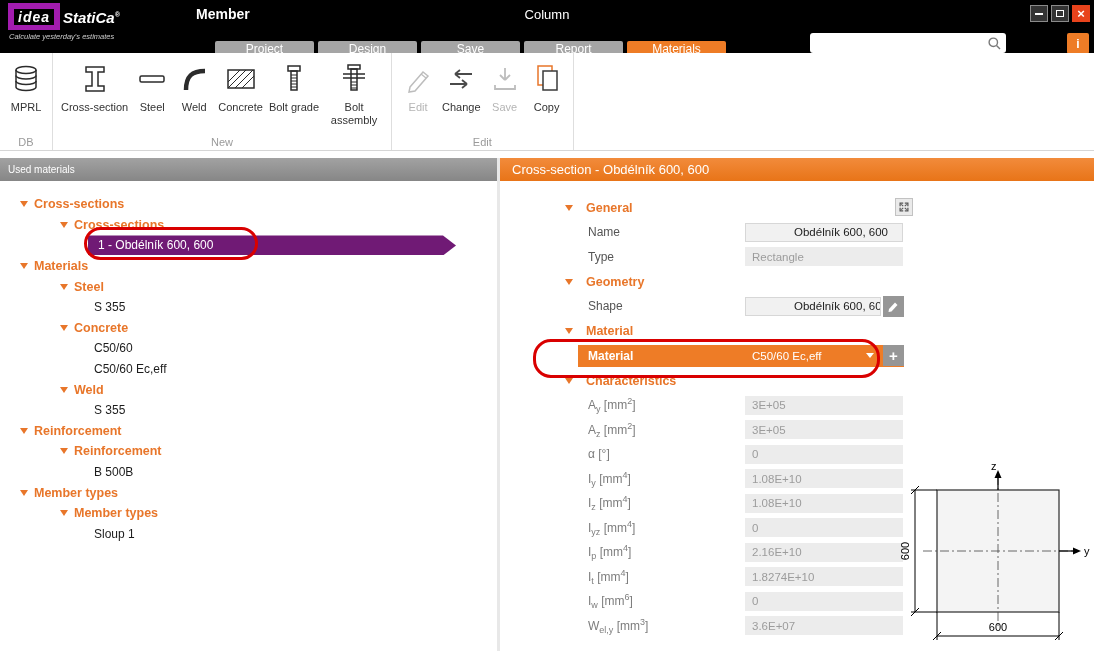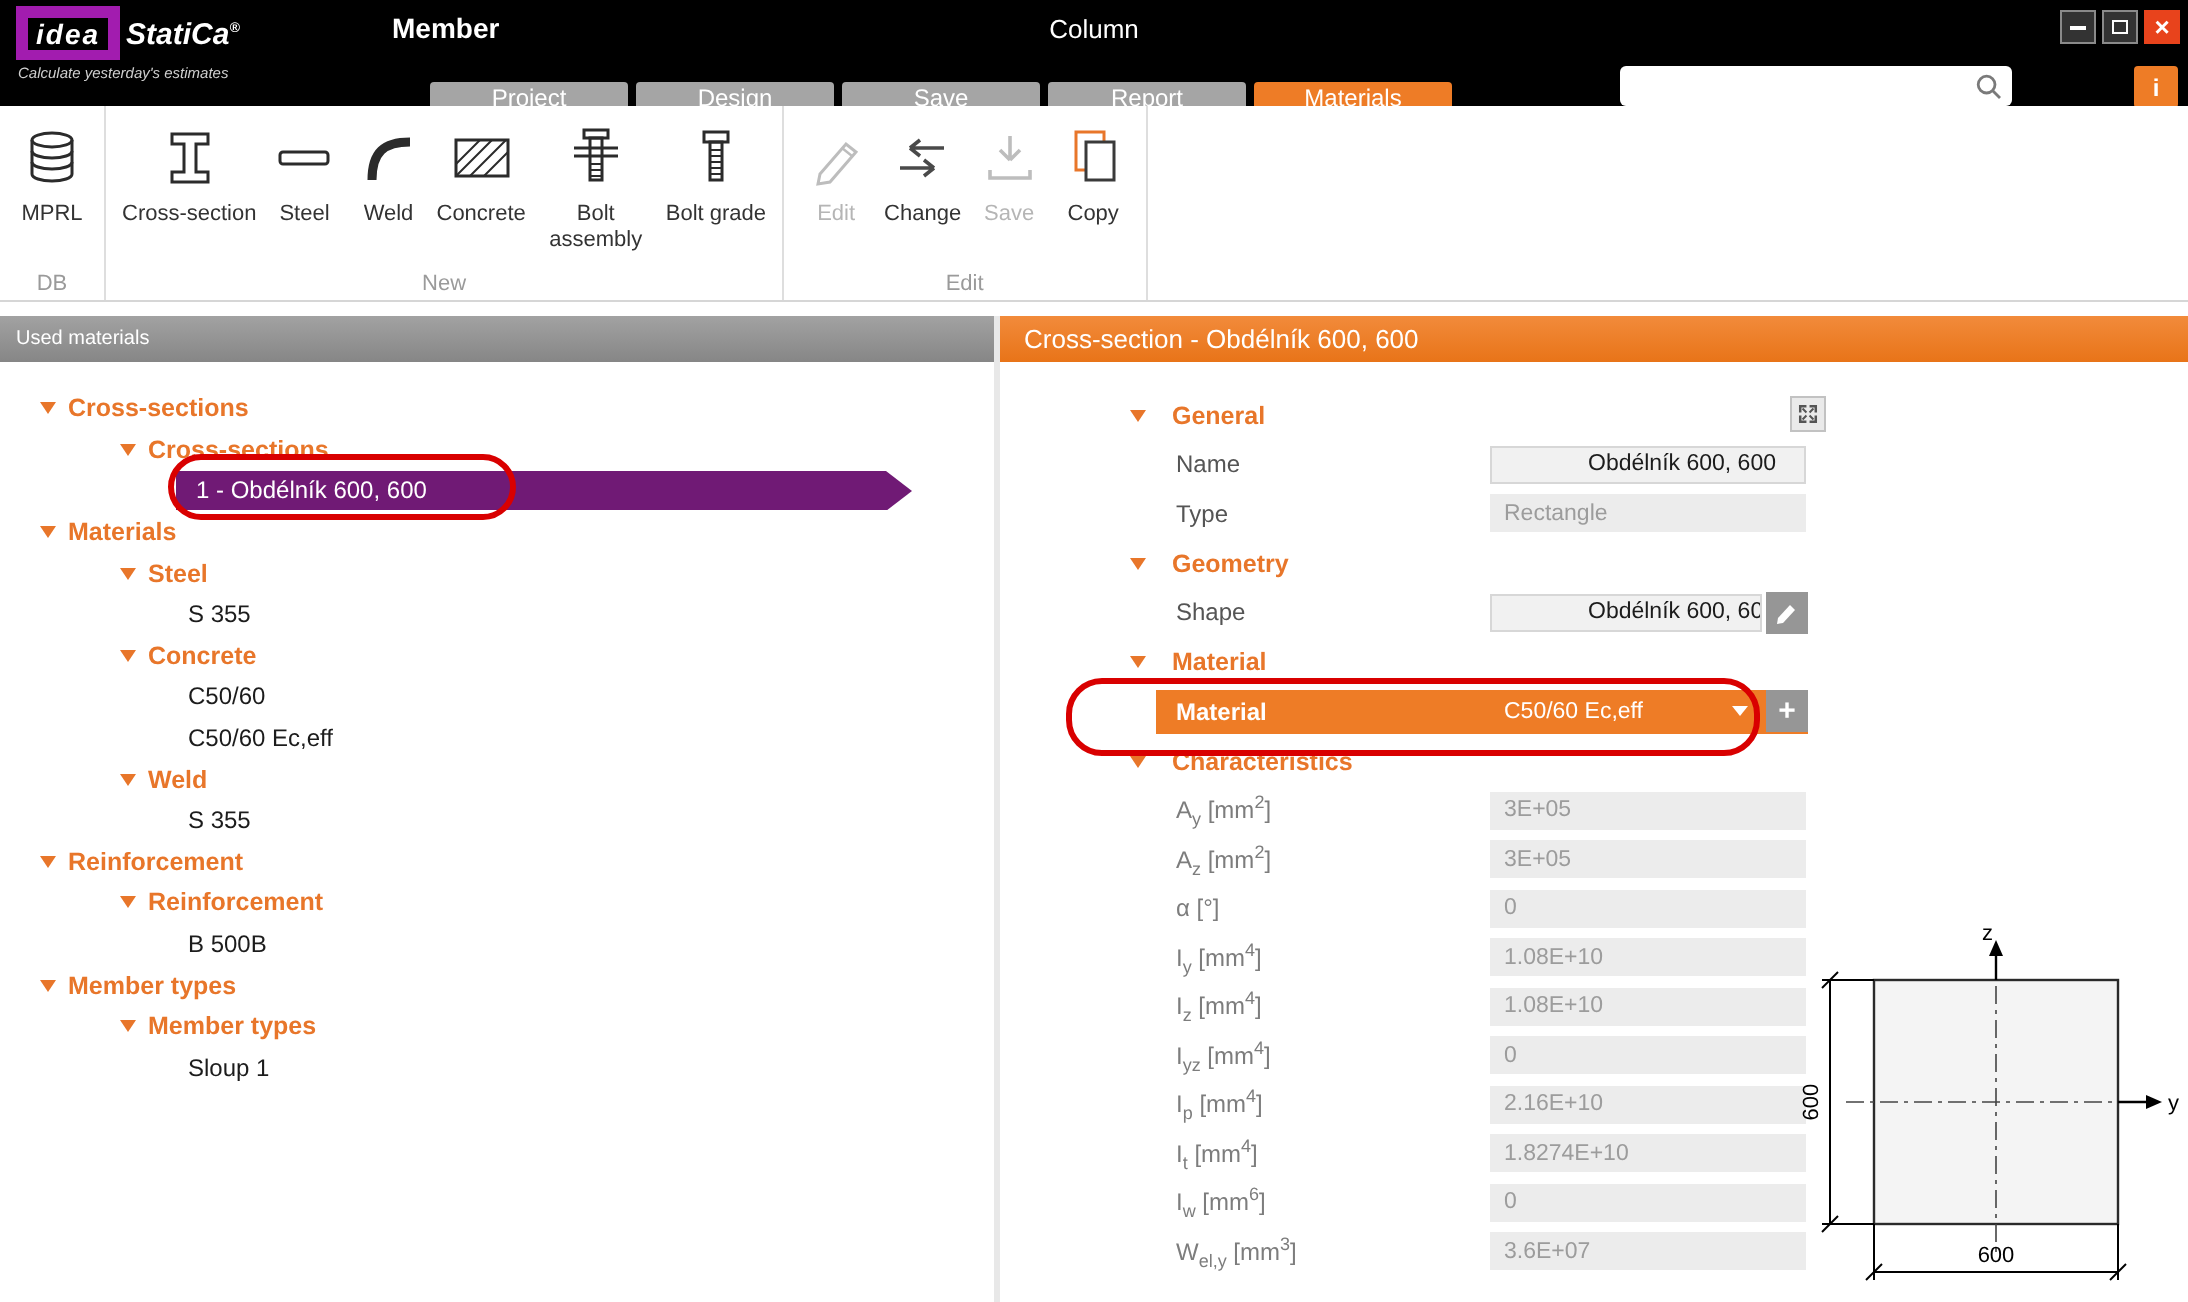--- a/index.html
+++ b/index.html
@@ -175,37 +175,37 @@
           <svg width="36" height="32" viewBox="0 0 36 32">
               <rect x="5" y="7" width="26" height="18" fill="none" stroke="#2b2b2b" stroke-width="1.5"></rect>
               <path d="M5 19 L17 7 M5 25 L23 7 M12 25 L30 7 M19 25 L31 13" stroke="#2b2b2b" stroke-width="1"></path>
             </svg>
         </div>
         <div class="ilabel">Concrete</div>
       </div>
       <div class="ritem">
         <div class="ricon">
           <svg width="34" height="32" viewBox="0 0 34 32">
+              <rect x="11" y="3" width="12" height="5" fill="none" stroke="#2b2b2b" stroke-width="1.5"></rect>
+              <rect x="14" y="8" width="6" height="19" fill="none" stroke="#2b2b2b" stroke-width="1.5"></rect>
+              <path d="M14 12h6M14 15h6M14 18h6M14 21h6M14 24h6" stroke="#2b2b2b" stroke-width="1"></path>
+            </svg>
+        </div>
+        <div class="ilabel">Bolt grade</div>
+      </div>
+      <div class="ritem">
+        <div class="ricon">
+          <svg width="34" height="32" viewBox="0 0 34 32">
               <rect x="11" y="2" width="12" height="4" fill="none" stroke="#2b2b2b" stroke-width="1.5"></rect>
               <rect x="14" y="6" width="6" height="21" fill="none" stroke="#2b2b2b" stroke-width="1.5"></rect>
               <path d="M6 11H28M6 15H28" stroke="#2b2b2b" stroke-width="1.5"></path>
               <path d="M14 19h6M14 22h6M14 25h6" stroke="#2b2b2b" stroke-width="1"></path>
             </svg>
         </div>
         <div class="ilabel">Bolt assembly</div>
-      </div>
-      <div class="ritem">
-        <div class="ricon">
-          <svg width="34" height="32" viewBox="0 0 34 32">
-              <rect x="11" y="3" width="12" height="5" fill="none" stroke="#2b2b2b" stroke-width="1.5"></rect>
-              <rect x="14" y="8" width="6" height="19" fill="none" stroke="#2b2b2b" stroke-width="1.5"></rect>
-              <path d="M14 12h6M14 15h6M14 18h6M14 21h6M14 24h6" stroke="#2b2b2b" stroke-width="1"></path>
-            </svg>
-        </div>
-        <div class="ilabel">Bolt grade</div>
       </div>
       <div class="glabel">New</div>
     </div>
 
     <div class="rgroup">
       <div class="ritem disabled">
         <div class="ricon">
           <svg width="34" height="32" viewBox="0 0 34 32">
               <path d="M9 24 L22 9 L27 13 L14 28 L8 29 Z" fill="none" stroke="#bdbdbd" stroke-width="1.5"></path>
               <path d="M20 11 L25 15" stroke="#bdbdbd" stroke-width="1.2"></path>

